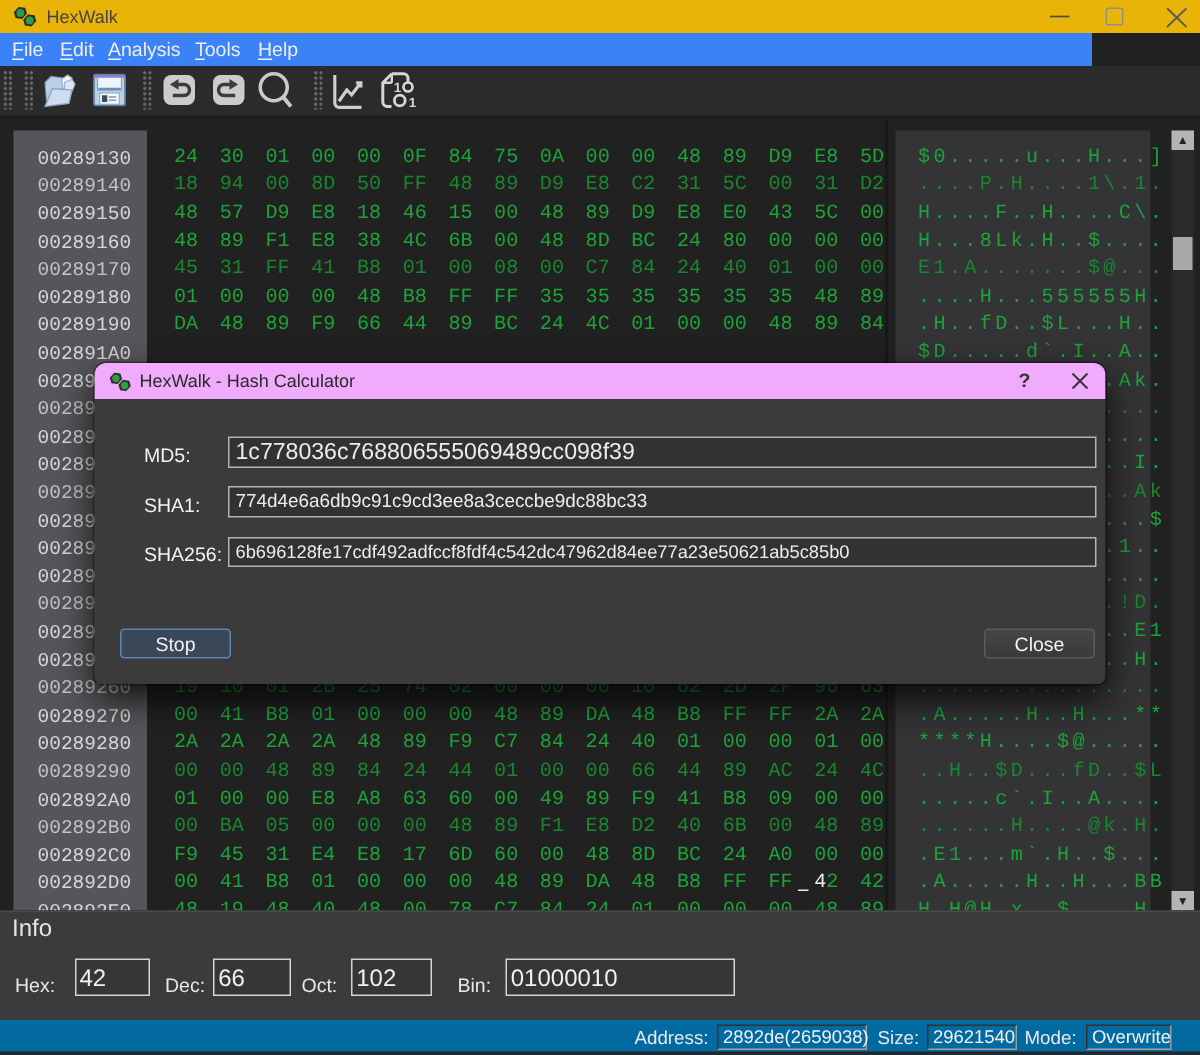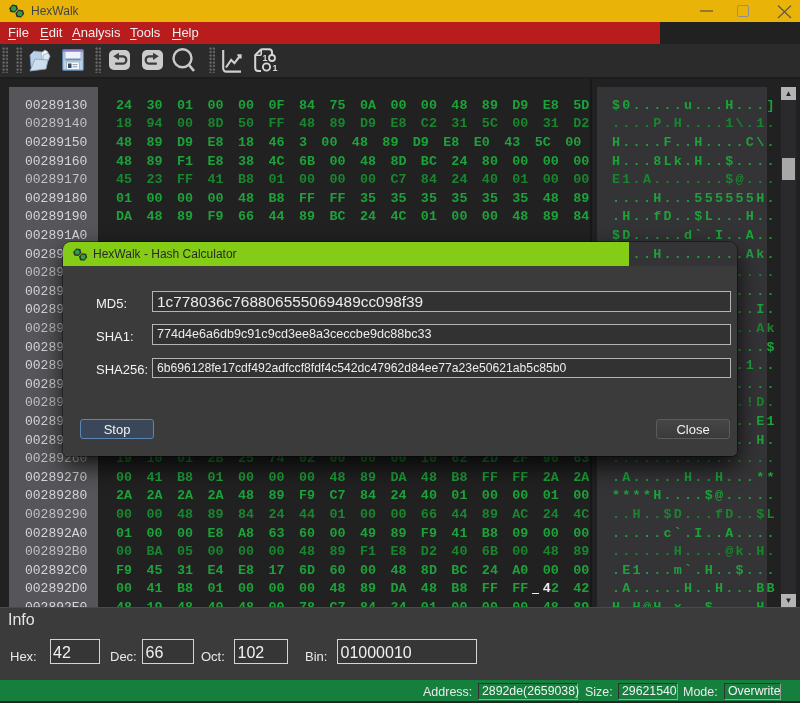--- a/index.html
+++ b/index.html
@@ -3,55 +3,55 @@
 <style>
 *{margin:0;padding:0;box-sizing:border-box}
 html,body{width:800px;height:703px;overflow:hidden;background:#212121;font-family:"Liberation Sans",sans-serif}
 #root{position:relative;width:800px;height:703px;overflow:hidden}
 .abs{position:absolute}
 
 #titlebar{position:absolute;left:0;top:0;width:800px;height:22px;background:#eab308}
 #titlebar .tname{position:absolute;left:31px;top:4px;font-size:12px;color:#454545}
 .winbtn{position:absolute;top:0;width:34px;height:22px}
 
-#menubar{position:absolute;left:0;top:22px;width:660px;height:22px;background:#b91c1c}
+#menubar{position:absolute;left:0;top:22px;width:728px;height:22px;background:#3b82f6}
 #menubar span{position:absolute;top:3px;font-size:13px;color:#eeeeee}
 #menubar u{text-decoration:underline;text-underline-offset:2px}
 
 #toolbar{position:absolute;left:0;top:44px;width:800px;height:35px;background:#2b2b2b;border-bottom:2px solid #1d1d1d}
 .handle{position:absolute;top:3px;width:6px;height:26px;background-image:radial-gradient(circle at 1.5px 1.5px,#6a6a6a 1px,transparent 1.3px);background-size:3.5px 3.5px}
 .tbtn{position:absolute;top:5.5px;width:21px;height:20px;background:#cccccc;border-radius:5px}
 
 #hexarea{position:absolute;left:0;top:79px;width:800px;height:528px;background:#212121;overflow:hidden}
 #adrcol{position:absolute;left:9px;top:8px;width:89px;height:520px;background:#56565a}
 #asccol{position:absolute;left:597px;top:8px;width:170px;height:520px;background:#343437}
 #vsep{position:absolute;left:590px;top:0;width:2px;height:528px;background:#181818}
 .hrow{position:absolute;left:12px;width:800px;height:18.6px;font-family:"Liberation Mono",monospace;font-size:13.4px;line-height:18.6px;color:#1da23a}
 .hrow .adr{position:absolute;left:13px;font-size:13px;color:#d6d6d8}
-.hrow .hx{position:absolute;left:104px;word-spacing:6.38px;white-space:pre;font-weight:bold}
-.hrow .as{position:absolute;left:600px;letter-spacing:2.26px;white-space:pre;font-weight:bold}
+.hrow .hx{position:absolute;left:104px;word-spacing:6.38px;white-space:pre;font-weight:normal}
+.hrow .as{position:absolute;left:600px;letter-spacing:2.26px;white-space:pre;font-weight:normal}
 .hrow.dim{color:#19862e}
 .hrow.dim .adr{color:#c2c2c4}
 #cursor{position:absolute;left:531.5px;top:513.6px;width:7.5px;height:1.6px;background:#ececec}
 
 #sbar{position:absolute;left:781px;top:8px;width:15px;height:520px;background:#2a2a2d}
 .sbtn{position:absolute;left:0;width:15px;height:13px;background:#b4b4b4;color:#222;font-size:8px;line-height:13px;text-align:center}
 #sthumb{position:absolute;left:1px;top:71px;width:13px;height:22px;background:#a8a8a8}
 
 #infopanel{position:absolute;left:0;top:607px;width:800px;height:73px;background:#3b3b3b;border-top:1px solid #4a4a4a}
 #infopanel .cap{position:absolute;left:8px;top:3px;font-size:16px;color:#e4e4e4}
 .flabel{position:absolute;top:41px;font-size:13px;color:#e8e8e8}
 .fbox{position:absolute;top:30.5px;height:25px;background:#363636;border:1px solid #d4d4d4;color:#f0f0f0;font-size:16px;line-height:25px;padding-left:2.5px}
 
-#statusbar{position:absolute;left:0;top:680px;width:800px;height:23px;background:#15803d}
+#statusbar{position:absolute;left:0;top:680px;width:800px;height:23px;background:#0369a1}
 #statusbar .sl{position:absolute;top:5px;font-size:12.5px;color:#e8e8e8}
 .sbox{position:absolute;top:3px;height:17px;border-bottom:1.2px solid #a0a0a0;border-right:1.2px solid #9a9a9a;border-top:1px solid #323232;border-left:1px solid #323232;color:#f2f2f2;font-size:12.3px;line-height:15px;padding-left:3px}
 
 #dialog{position:absolute;left:63px;top:241.5px;width:674px;height:214.5px;border-radius:8px 8px 5px 5px;overflow:hidden;box-shadow:0 10px 24px rgba(0,0,0,0.8),0 0 0 1px rgba(0,0,0,0.35)}
-#dtitle{position:absolute;left:0;top:0;width:566px;height:24.5px;background:#84cc16}
+#dtitle{position:absolute;left:0;top:0;width:674px;height:24.5px;background:#f0abfc}
 #dtitle .dname{position:absolute;left:30px;top:5px;font-size:12px;color:#2a2a2a}
 #dbody{position:absolute;left:0;top:24.5px;width:674px;height:190px;background:#3b3b3b}
 .dlabel{position:absolute;left:33px;font-size:13px;color:#f2f2f2}
 .dfield{position:absolute;left:89px;width:579px;height:20.5px;background:#323232;border:1px solid #b4b4b4;color:#ececec;line-height:19px;padding-left:4px;white-space:nowrap;overflow:hidden}
 .dbtn{position:absolute;width:74px;height:20px;font-size:13px;color:#f2f2f2;text-align:center;line-height:19px;border-radius:3px}
 #stopbtn{left:17px;top:153px;background:#3a4759;border:1px solid #5c85b2}
 #closebtn{left:593px;top:153px;background:linear-gradient(#464646,#3a3a3a);border:1px solid #5b5b5b}
 </style></head>
 <body>
 <div id="root">
@@ -65,31 +65,31 @@
         <span class="hx">24 30 01 00 00 0F 84 75 0A 00 00 48 89 D9 E8 5D</span>
         <span class="as">$0.....u...H...]</span>
       </div>
 <div class="hrow dim" style="top:36.30px">
         <span class="adr">00289140</span>
         <span class="hx">18 94 00 8D 50 FF 48 89 D9 E8 C2 31 5C 00 31 D2</span>
         <span class="as">....P.H....1\.1.</span>
       </div>
 <div class="hrow" style="top:54.90px">
         <span class="adr">00289150</span>
-        <span class="hx">48 89 D9 E8 18 46 3 00 48 89 D9 E8 E0 43 5C 00</span>
+        <span class="hx">48 57 D9 E8 18 46 15 00 48 89 D9 E8 E0 43 5C 00</span>
         <span class="as">H....F..H....C\.</span>
       </div>
 <div class="hrow" style="top:73.50px">
         <span class="adr">00289160</span>
         <span class="hx">48 89 F1 E8 38 4C 6B 00 48 8D BC 24 80 00 00 00</span>
         <span class="as">H...8Lk.H..$....</span>
       </div>
 <div class="hrow dim" style="top:92.10px">
         <span class="adr">00289170</span>
-        <span class="hx">45 23 FF 41 B8 01 00 00 00 C7 84 24 40 01 00 00</span>
+        <span class="hx">45 31 FF 41 B8 01 00 08 00 C7 84 24 40 01 00 00</span>
         <span class="as">E1.A.......$@...</span>
       </div>
 <div class="hrow" style="top:110.70px">
         <span class="adr">00289180</span>
         <span class="hx">01 00 00 00 48 B8 FF FF 35 35 35 35 35 35 48 89</span>
         <span class="as">....H...555555H.</span>
       </div>
 <div class="hrow" style="top:129.30px">
         <span class="adr">00289190</span>
         <span class="hx">DA 48 89 F9 66 44 89 BC 24 4C 01 00 00 48 89 84</span>
@@ -294,21 +294,21 @@
 
 <div id="infopanel">
   <div class="cap">Info</div>
   <span class="flabel" style="left:10px">Hex:</span>
   <div class="fbox" style="left:49.5px;width:50.5px">42</div>
   <span class="flabel" style="left:110px">Dec:</span>
   <div class="fbox" style="left:142px;width:52px">66</div>
   <span class="flabel" style="left:201px">Oct:</span>
   <div class="fbox" style="left:234px;width:54px">102</div>
   <span class="flabel" style="left:305px">Bin:</span>
-  <div class="fbox" style="left:337px;width:140px">01000010</div>
+  <div class="fbox" style="left:337px;width:153px">01000010</div>
 </div>
 
 <div id="statusbar">
   <span class="sl" style="left:423px">Address:</span>
   <div class="sbox" style="left:478px;width:100px">2892de(2659038)</div>
   <span class="sl" style="left:585px">Size:</span>
   <div class="sbox" style="left:618px;width:60px">29621540</div>
   <span class="sl" style="left:683px">Mode:</span>
   <div class="sbox" style="left:724px;width:57px">Overwrite</div>
 </div>

